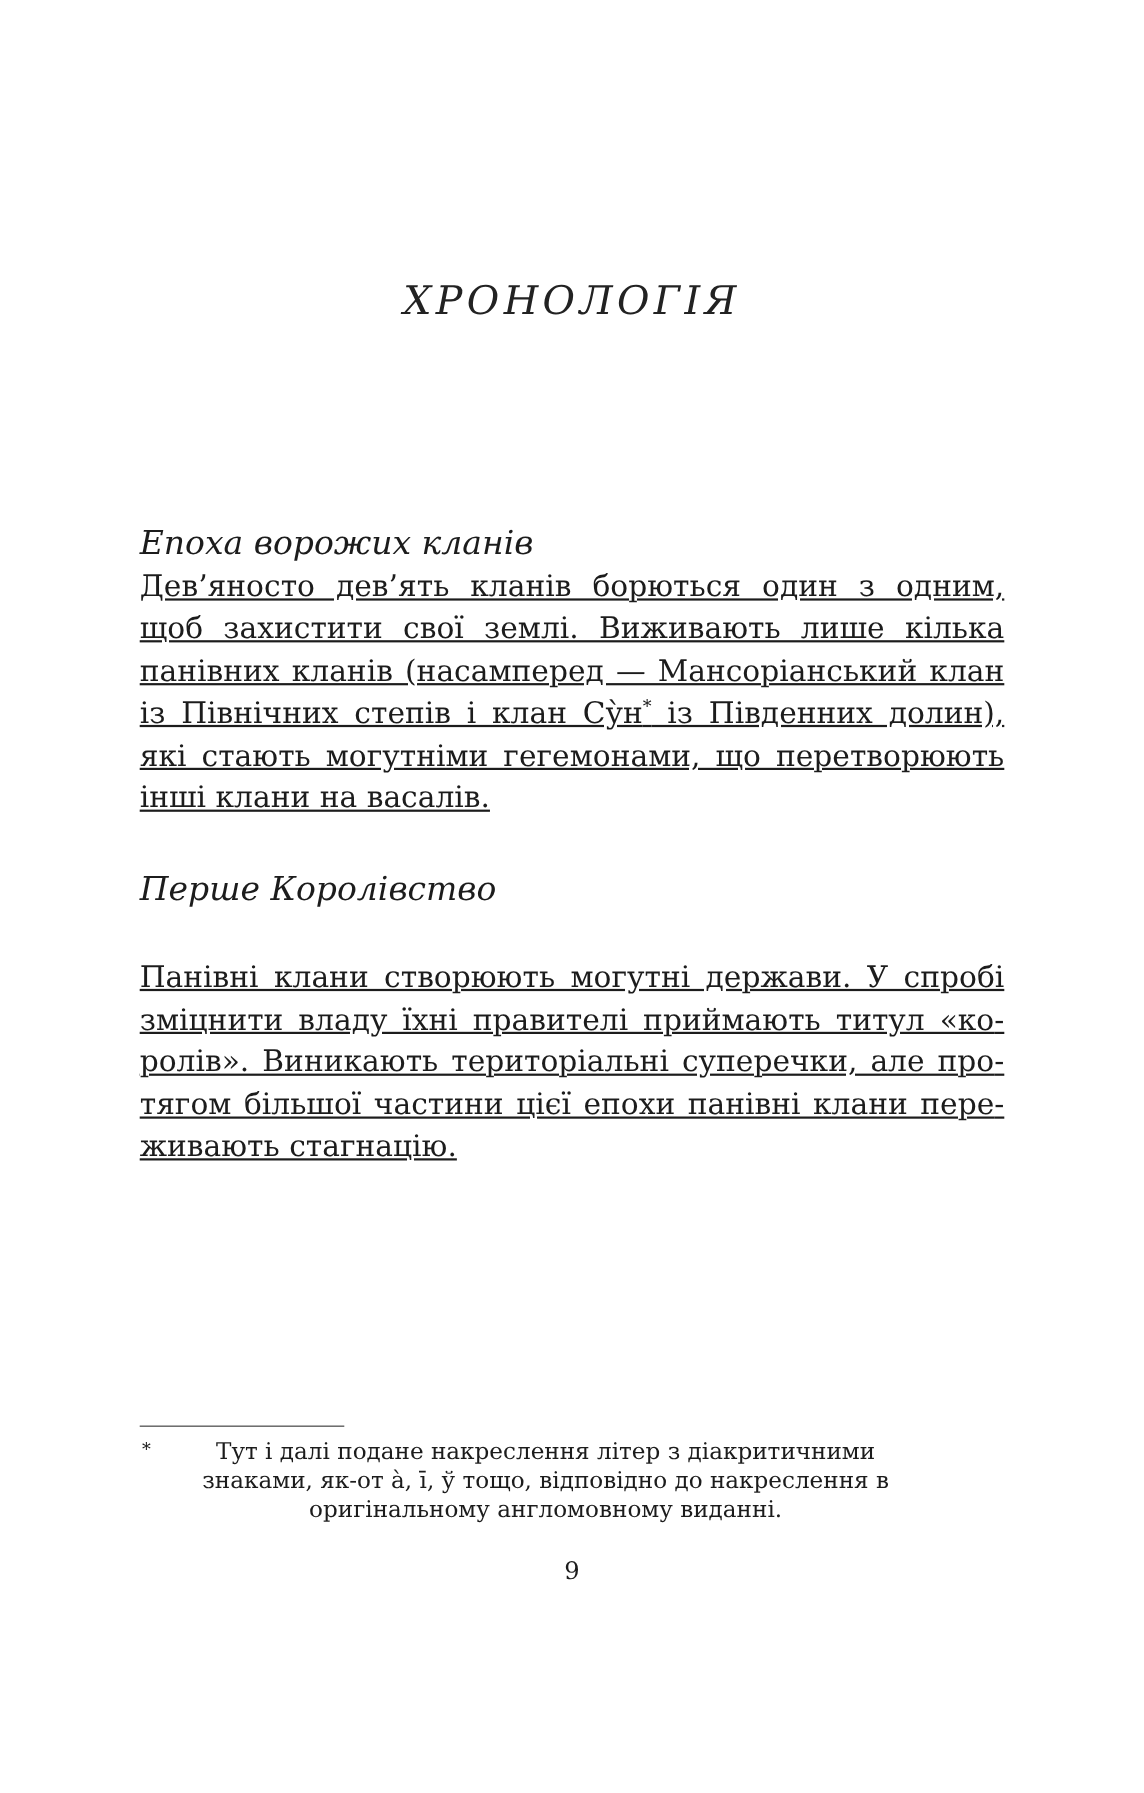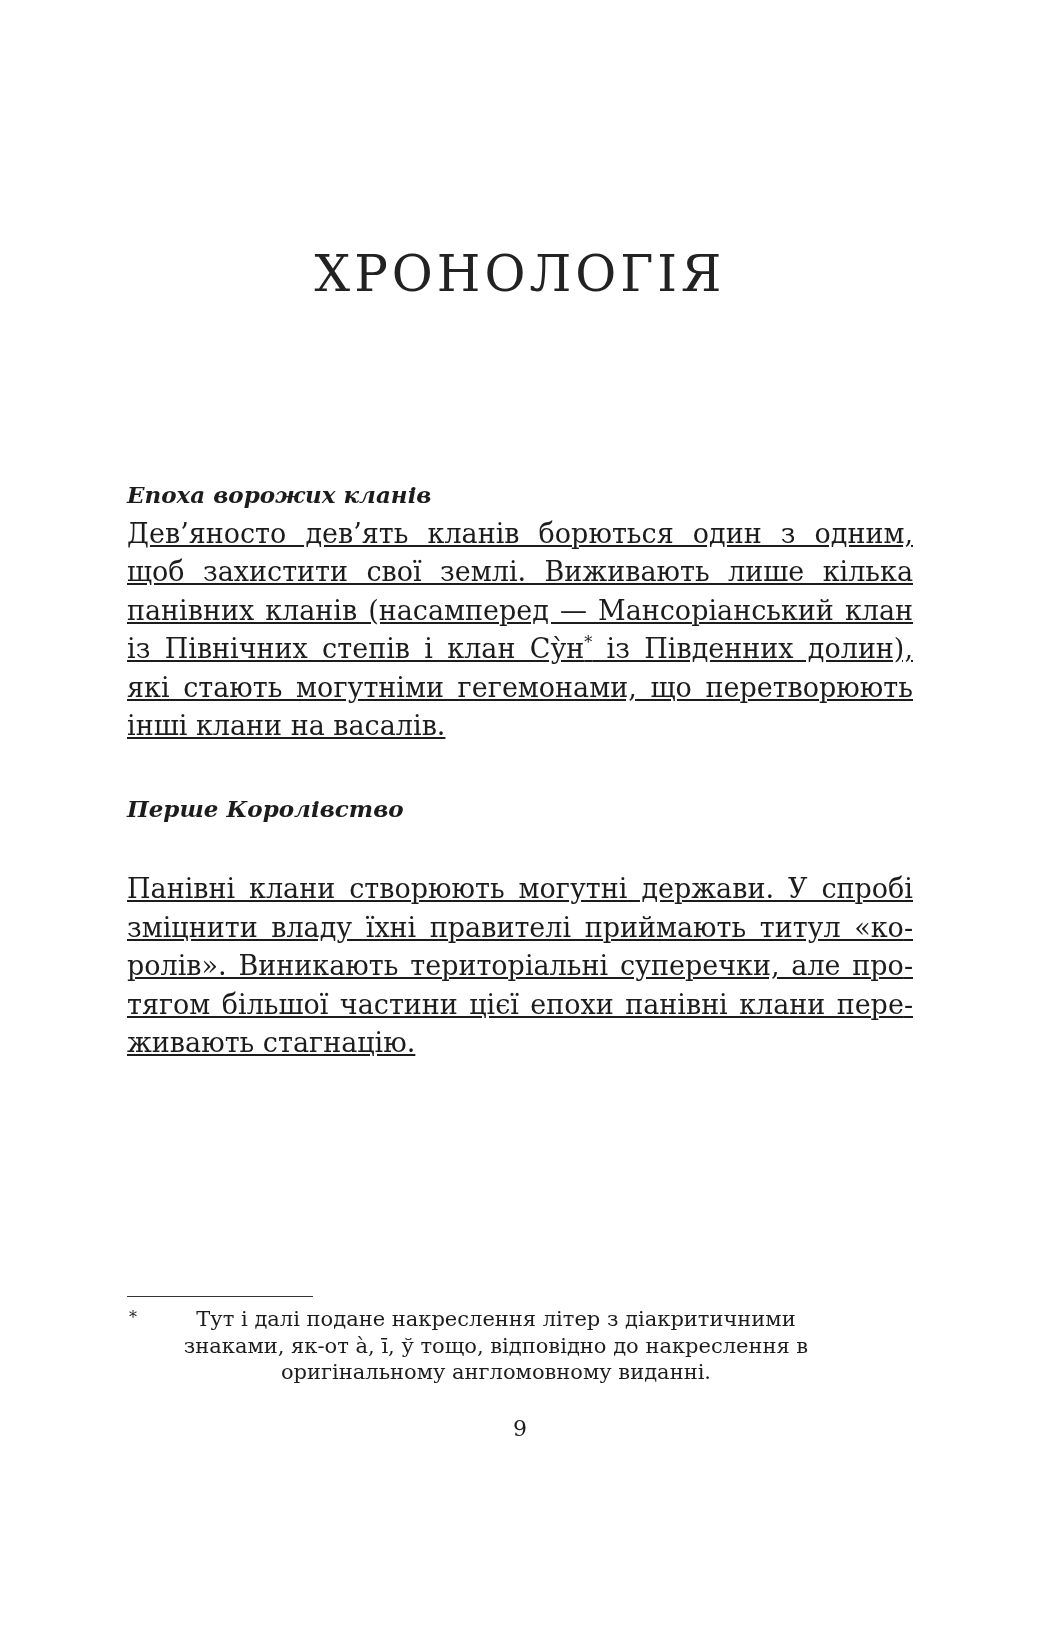--- a/index.html
+++ b/index.html
@@ -11,33 +11,34 @@
     margin: 0 auto;
     background: #ffffff;
     color: #1c1c1c;
     font-family: "DejaVu Serif", "Liberation Serif", serif;
     padding: 0 127px;
     overflow: hidden;
   }
   .chapter-title {
     margin-top: 248px;
     text-align: center;
-    font-size: 50px;
+    font-size: 36px;
     line-height: 52px;
     font-weight: 400;
     letter-spacing: 4px;
     color: #222222;
+    font-style: italic;
   }
   .section-1 { margin-top: 176px; }
   .section-2 { margin-top: 44px; }
   .section-heading {
-    font-size: 23px;
+    font-size: 30px;
     line-height: 38.5px;
     font-style: italic;
-    font-weight: 700;
+    font-weight: 400;
   }
   .section-subheading {
     font-size: 27px;
     line-height: 38.5px;
   }
   .body-paragraph {
     font-size: 27px;
     line-height: 38.5px;
     text-align: justify;
     hyphens: manual;

